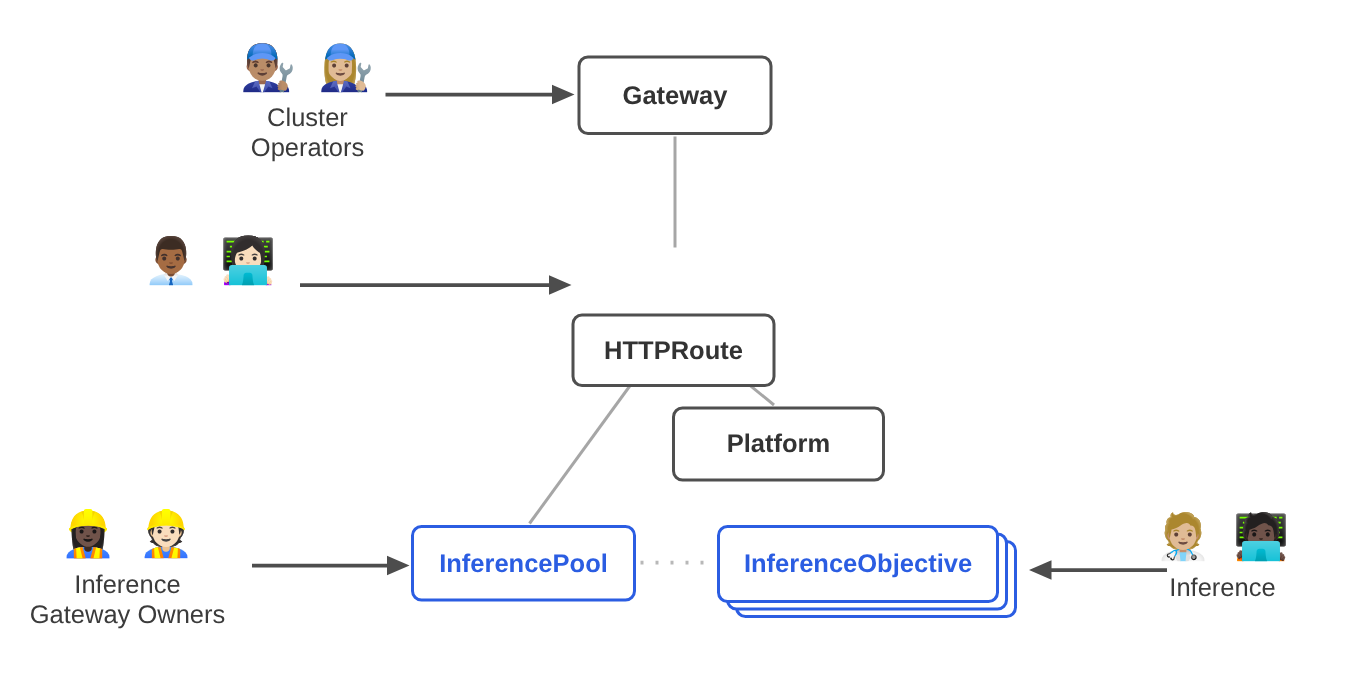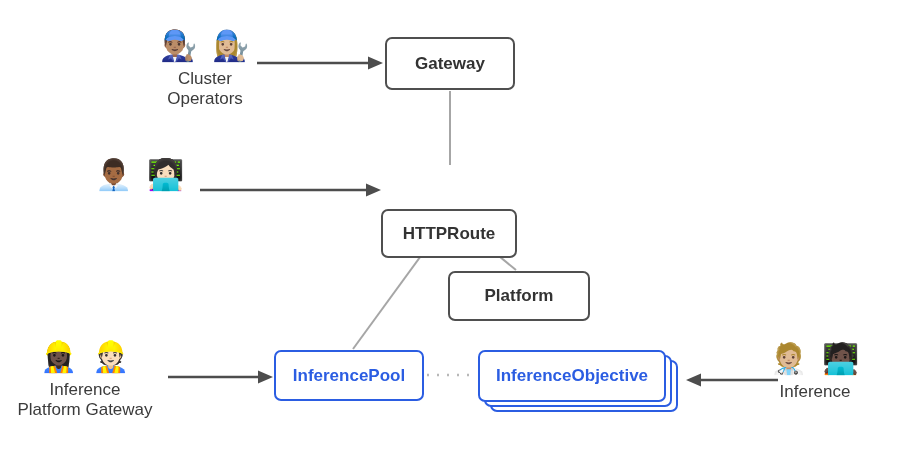--- a/index.html
+++ b/index.html
@@ -123,21 +123,21 @@
   <div class="persona" id="p-application-developers">
     <div class="emoji">👨🏾‍💼 👩🏻‍💻</div>
     <div class="plabel">
     </div>
   </div>
 
   <div class="persona" id="p-inference-platform-owners">
     <div class="emoji">👷🏿‍♀️ 👷🏻</div>
     <div class="plabel">
       <span>Inference</span>
-      <span>Platform Gateway</span>
+      <span>Gateway Owners</span>
     </div>
   </div>
 
   <div class="persona" id="p-inference-workload-owners">
     <div class="emoji">🧑🏼‍⚕️ 🧑🏿‍💻</div>
     <div class="plabel">
       <span>Inference</span>
     </div>
   </div>
 

